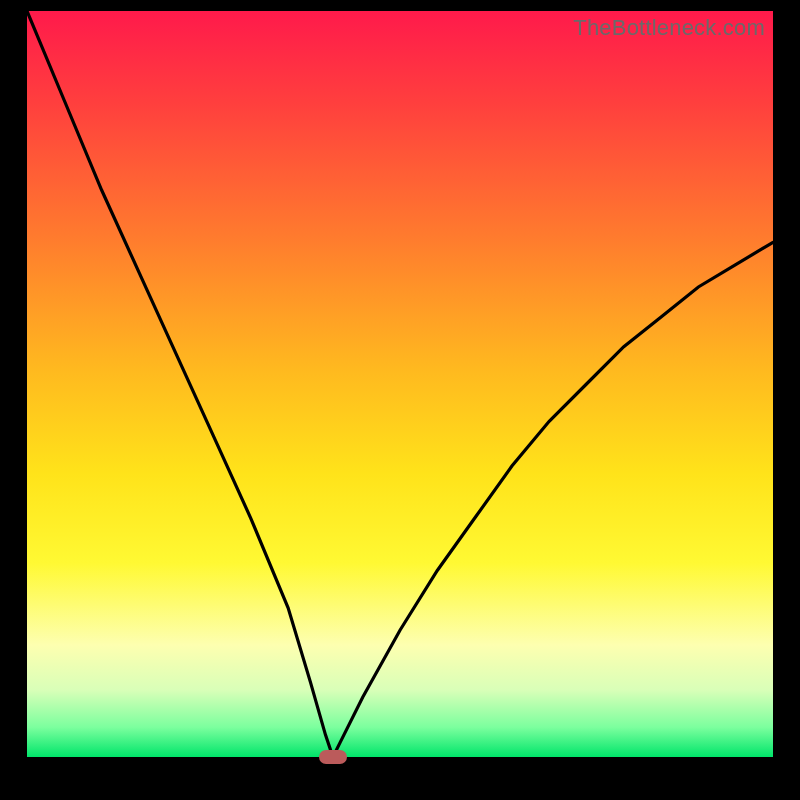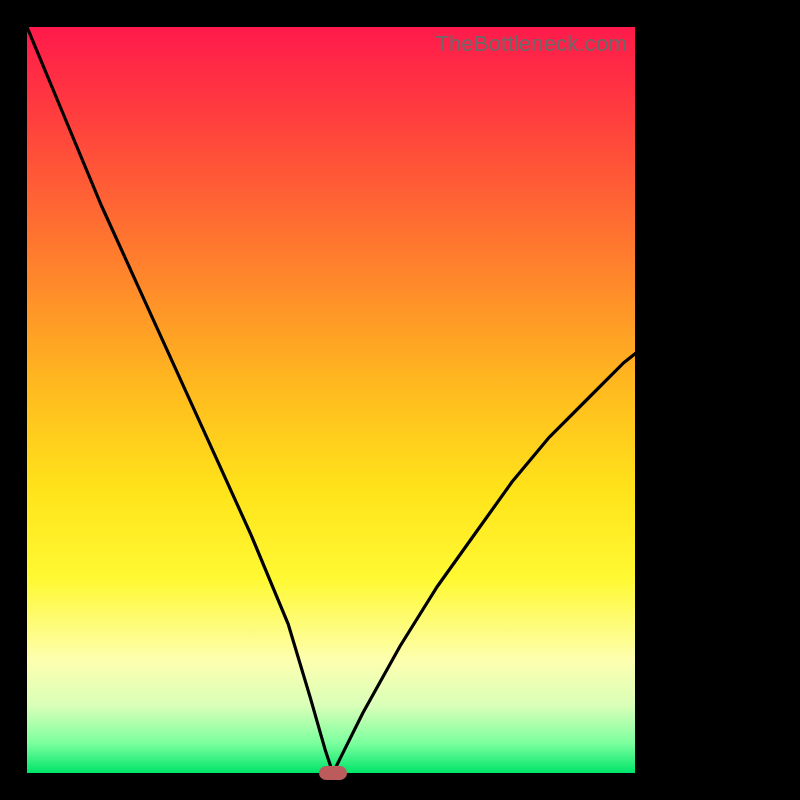--- a/index.html
+++ b/index.html
@@ -7,22 +7,22 @@
     padding: 0;
     width: 800px;
     height: 800px;
     background: #000;
     overflow: hidden;
     font-family: Arial, Helvetica, sans-serif;
   }
   .frame {
     position: absolute;
     left: 27px;
-    top: 27px;
-    width: 608px;
+    top: 11px;
+    width: 746px;
     height: 746px;
     background: linear-gradient(to bottom,
       #ff1a4b 0%,
       #ff3e3e 12%,
       #ff7a2e 30%,
       #ffb91f 48%,
       #ffe31a 62%,
       #fff933 74%,
       #fdffb0 85%,
       #d9ffb8 91%,

